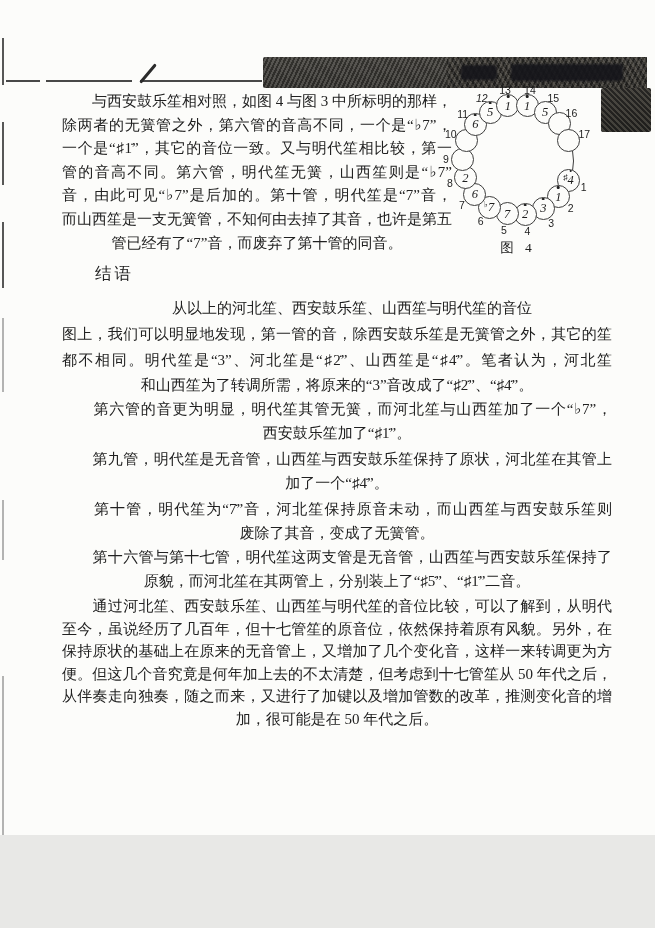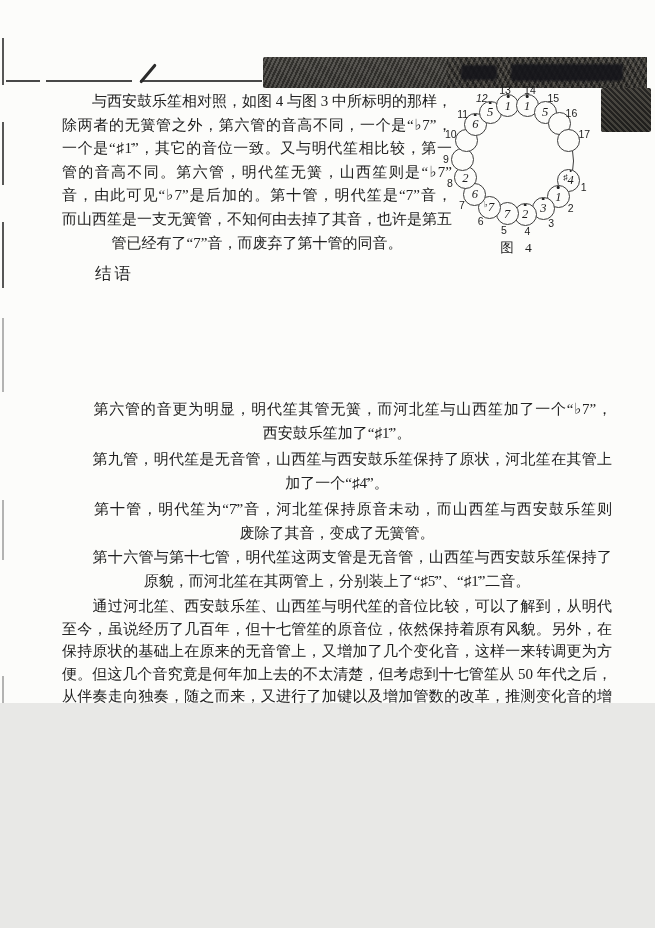--- a/index.html
+++ b/index.html
@@ -1,17 +1,17 @@
 <!DOCTYPE html>
 <html lang="zh"><head>
 <meta charset="utf-8">
 <style>
   html,body{margin:0;padding:0;}
   body{background:#e8e8e6;font-family:"Liberation Serif","DejaVu Serif",serif;}
-  .page{position:relative;width:655px;height:703px;background:#fcfcfa;overflow:hidden;
+  .page{position:relative;width:655px;height:835px;background:#fcfcfa;overflow:hidden;
         color:#212121;}
 
   
   .vseg{position:absolute;left:2px;width:2px;background:rgba(45,45,45,.8);}
   .vseg.faint{background:rgba(70,70,70,.4);}
   .hseg{position:absolute;top:80px;height:2px;background:rgba(40,40,40,.85);}
   .slash-mark{position:absolute;left:136px;top:72px;width:24px;height:3px;background:#2b2b2b;
               transform:rotate(-50deg);border-radius:2px;}
 
   
@@ -95,20 +95,26 @@
       <div class="tline j">除两者的无簧管之外，第六管的音高不同，一个是“♭7”，</div>
       <div class="tline j">一个是“♯1̇”，其它的音位一致。又与明代笙相比较，第一</div>
       <div class="tline j">管的音高不同。第六管，明代笙无簧，山西笙则是“♭7”</div>
       <div class="tline j">音，由此可见“♭7”是后加的。第十管，明代笙是“7”音，</div>
       <div class="tline j">而山西笙是一支无簧管，不知何由去掉了其音，也许是第五</div>
       <div class="tline">管已经有了“7”音，而废弃了第十管的同音。</div>
     </div>
 
   <div class="section-heading">结语</div>
 
+  <div class="para p-wide" id="para-2">
+      <div class="tline">　　从以上的河北笙、西安鼓乐笙、山西笙与明代笙的音位</div>
+      <div class="tline j">图上，我们可以明显地发现，第一管的音，除西安鼓乐笙是无簧管之外，其它的笙</div>
+      <div class="tline j">都不相同。明代笙是“3”、河北笙是“♯2̇”、山西笙是“♯4̇”。笔者认为，河北笙</div>
+      <div class="tline">和山西笙为了转调所需，将原来的“3”音改成了“♯2̇”、“♯4̇”。</div>
+    </div>
   <div class="para p-wide" id="para-3">
       <div class="tline j">　　第六管的音更为明显，明代笙其管无簧，而河北笙与山西笙加了一个“♭7”，</div>
       <div class="tline">西安鼓乐笙加了“♯1̇”。</div>
     </div>
   <div class="para p-wide" id="para-4">
       <div class="tline j">　　第九管，明代笙是无音管，山西笙与西安鼓乐笙保持了原状，河北笙在其管上</div>
       <div class="tline">加了一个“♯4̇”。</div>
     </div>
   <div class="para p-wide" id="para-5">
       <div class="tline j">　　第十管，明代笙为“7̇”音，河北笙保持原音未动，而山西笙与西安鼓乐笙则</div>

